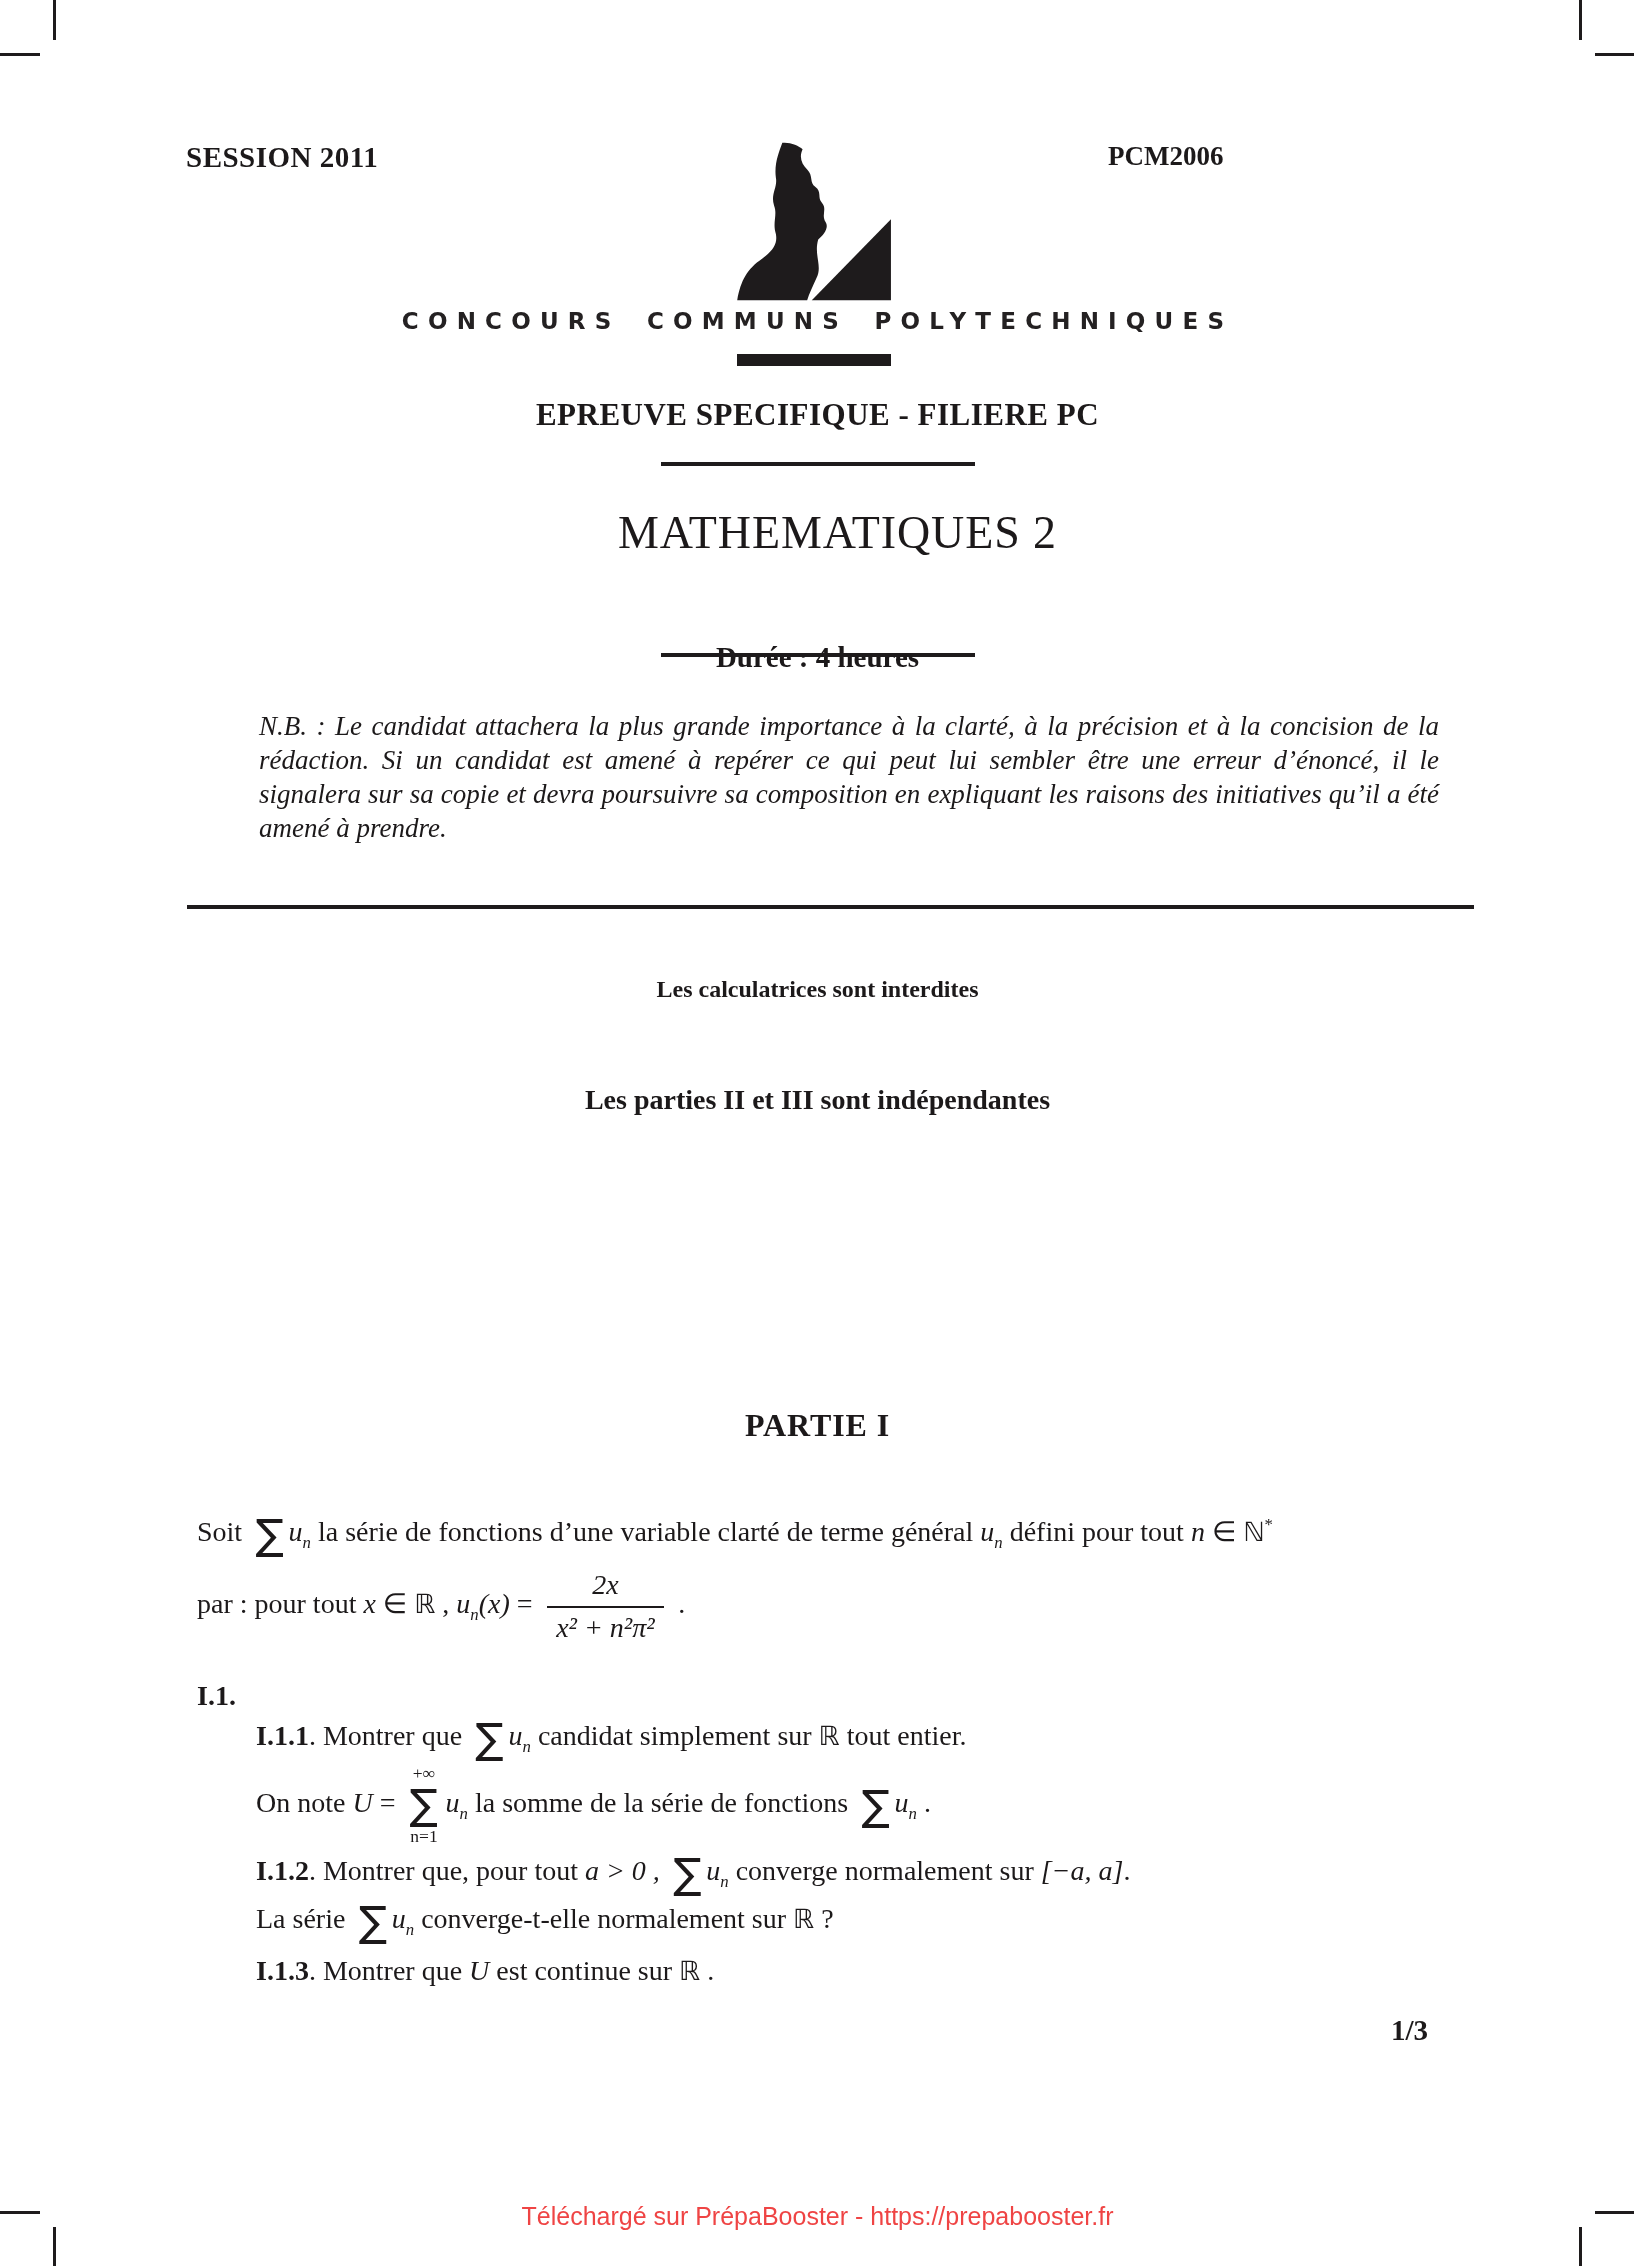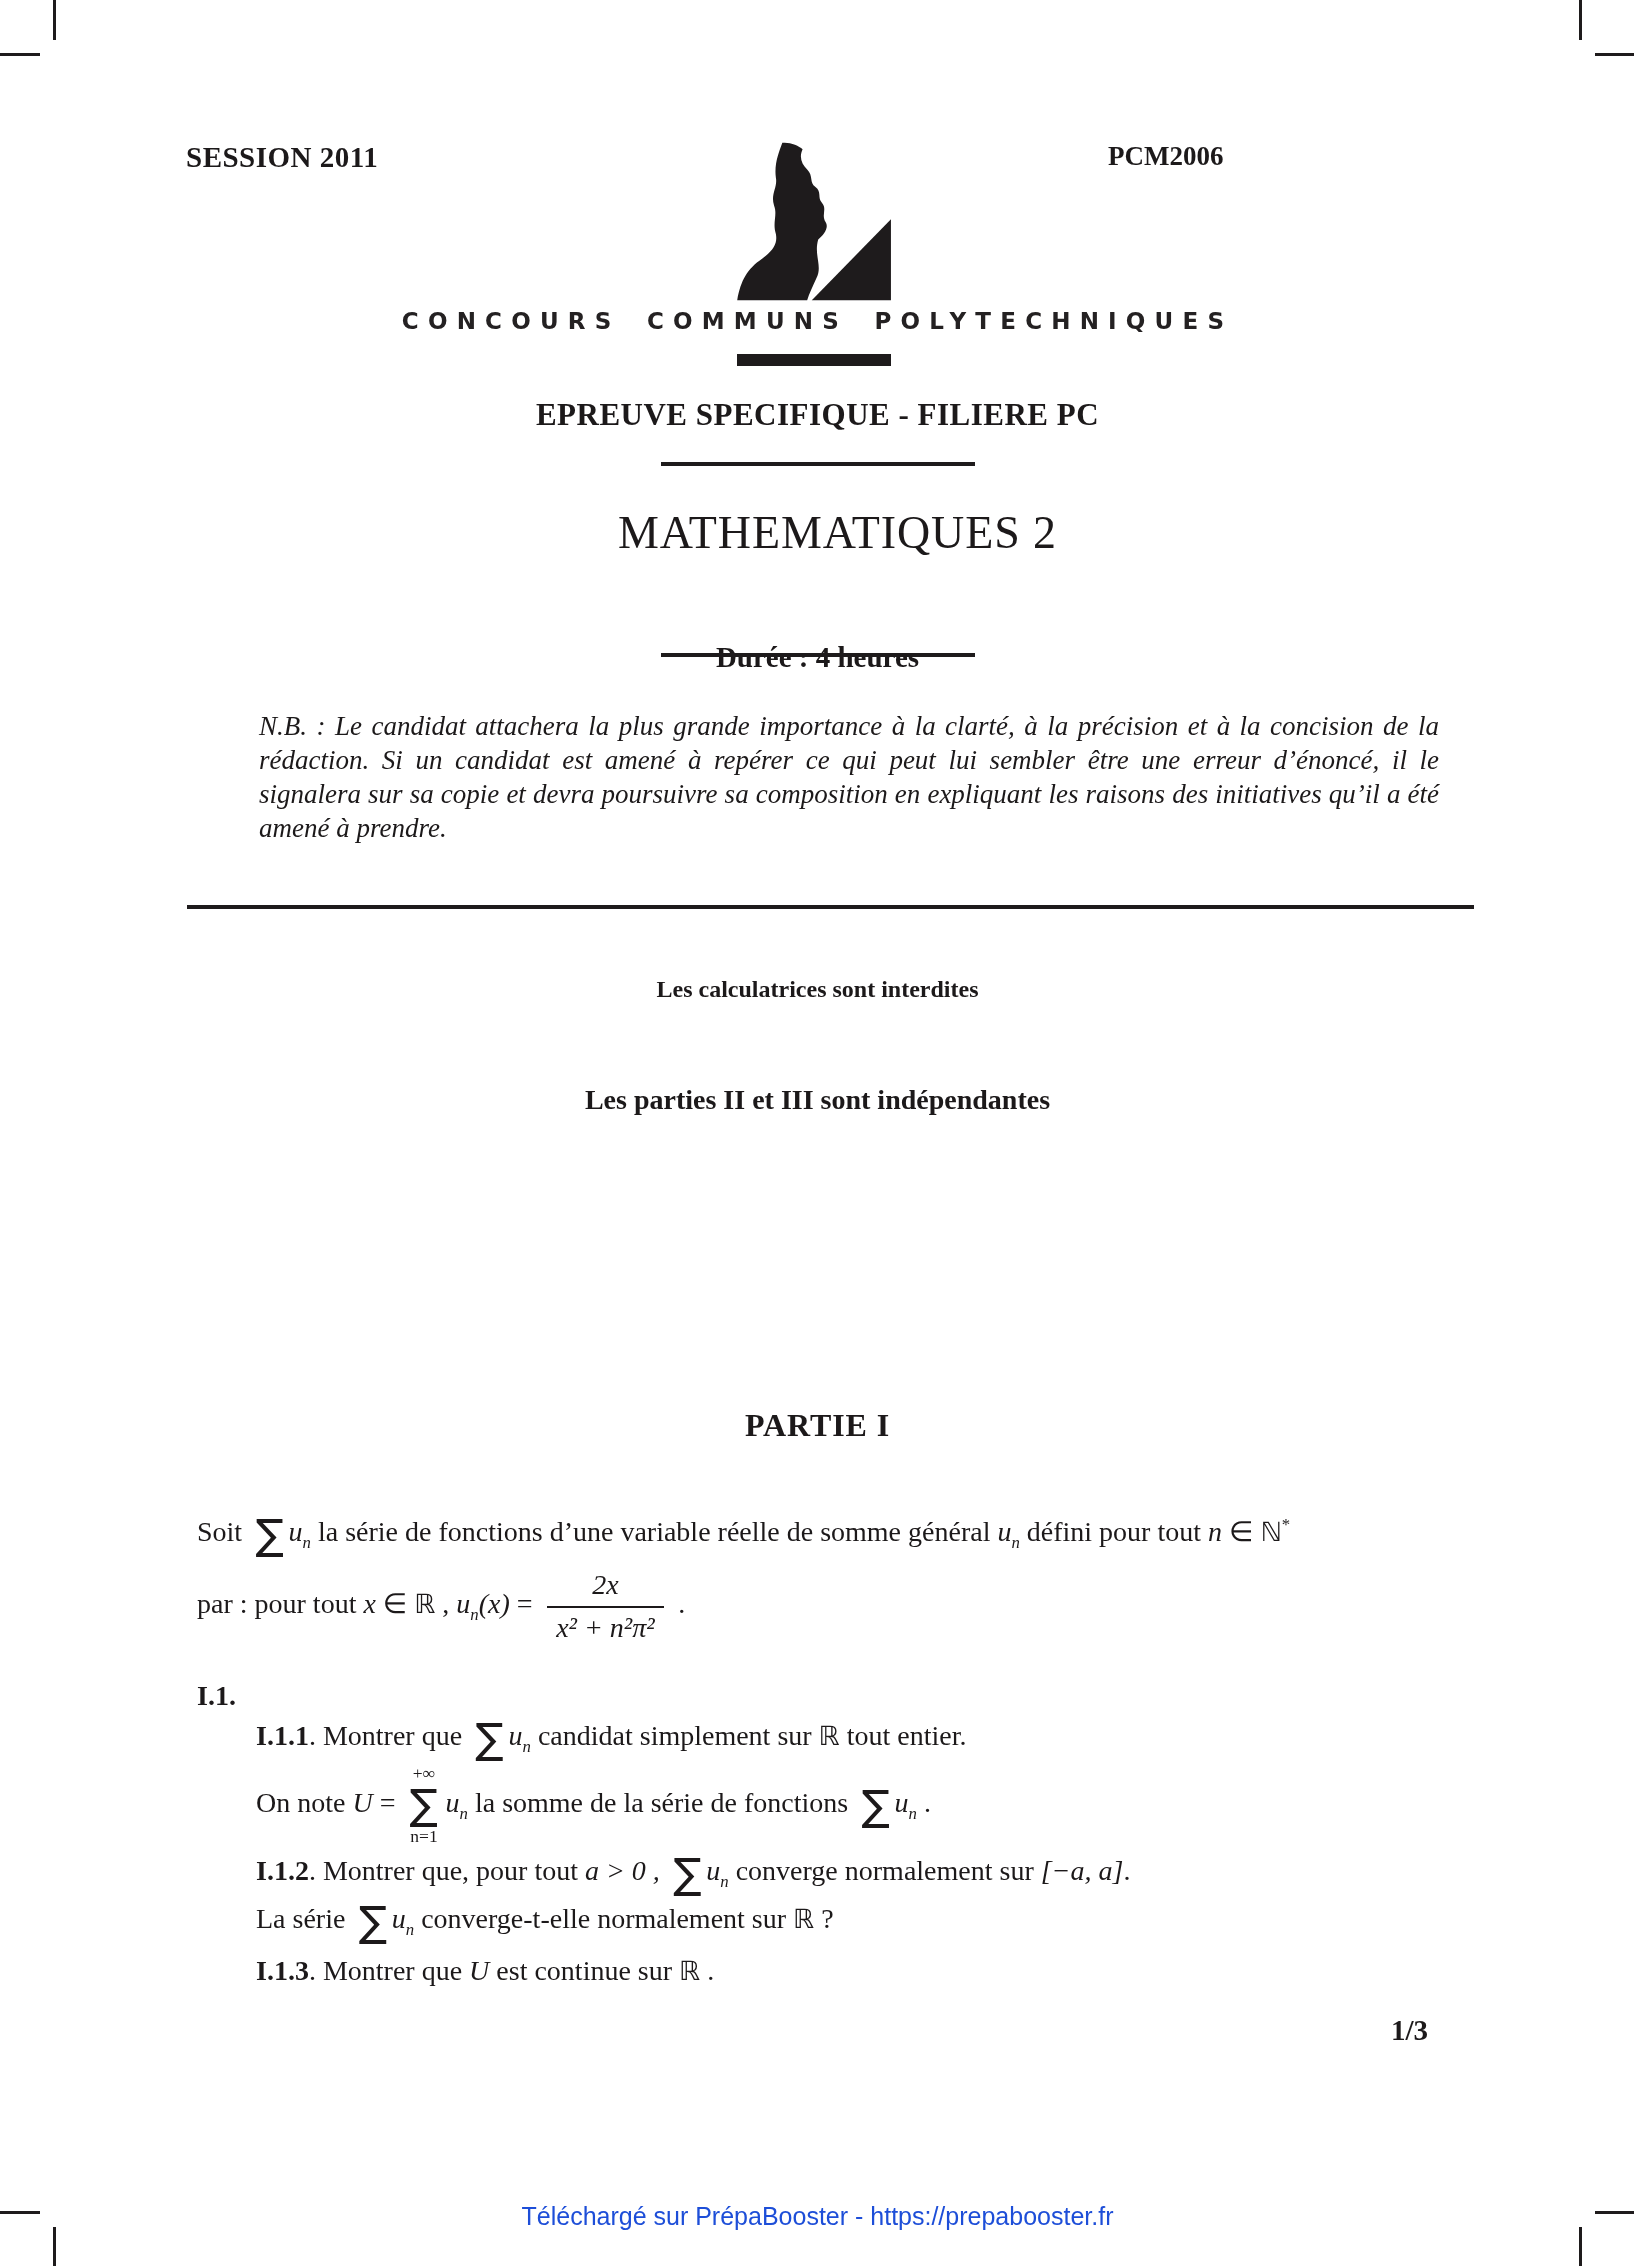--- a/index.html
+++ b/index.html
@@ -80,21 +80,21 @@
   .note{top:1765px;}
   .q112{top:1853px;}
   .serie{top:1901px;}
   .q113{top:1955px;}
 
   .pagenum{left:1108px;top:2014px;width:326px;text-align:left;font-size:29px;font-weight:bold;left:1391px;}
 
   .footer{
     top:2202px;
     font-family:"Liberation Sans", sans-serif;
-    font-size:25px;color:#1d4ed8;
+    font-size:25px;color:#ef4444;
   }
 </style>
 </head>
 <body>
 
 <div class="abs mark" style="left:53px;top:0;width:2.8px;height:40px;"></div>
 <div class="abs mark" style="left:0;top:53px;width:40px;height:2.8px;"></div>
 <div class="abs mark" style="left:1579px;top:0;width:2.8px;height:40px;"></div>
 <div class="abs mark" style="left:1595px;top:53px;width:40px;height:2.8px;"></div>
 <div class="abs mark" style="left:0;top:2211px;width:40px;height:2.8px;"></div>
@@ -134,21 +134,21 @@
 
 <div class="abs nb">N.B. : Le candidat attachera la plus grande importance à la clarté, à la précision et à la concision de la rédaction. Si un candidat est amené à repérer ce qui peut lui sembler être une erreur d’énoncé, il le signalera sur sa copie et devra poursuivre sa composition en expliquant les raisons des initiatives qu’il a été amené à prendre.</div>
 
 <div class="abs longrule"></div>
 
 <div class="abs ctr notice1">Les calculatrices sont interdites</div>
 <div class="abs ctr notice2">Les parties II et III sont indépendantes</div>
 
 <div class="abs ctr partie">PARTIE I</div>
 
-<div class="abs mline l1 intro1"><span>Soit </span><span class="bsig">∑</span><span class="mi"><span>u</span><sub>n</sub></span><span> la série de fonctions d’une variable réelle de somme général </span><span class="mi"><span>u</span><sub>n</sub></span><span> défini pour tout </span><span class="mi">n</span><span> ∈ </span><span class="bb">ℕ</span><sup style="font-style:normal;">*</sup></div>
+<div class="abs mline l1 intro1"><span>Soit </span><span class="bsig">∑</span><span class="mi"><span>u</span><sub>n</sub></span><span> la série de fonctions d’une variable clarté de terme général </span><span class="mi"><span>u</span><sub>n</sub></span><span> défini pour tout </span><span class="mi">n</span><span> ∈ </span><span class="bb">ℕ</span><sup style="font-style:normal;">*</sup></div>
 
 <div class="abs mline l1 intro2"><span>par :  pour tout </span><span class="mi">x</span><span> ∈ </span><span class="bb">ℝ</span><span> , </span><span class="mi"><span>u</span><sub>n</sub></span><span class="mi">(x)</span><span> = </span><span class="frac"><span class="num mi">2x</span><span class="den mi">x² + n²π²</span></span><span> .</span></div>
 
 <div class="abs mline l1 s11 b">I.1.</div>
 
 <div class="abs mline l2 q111"><span class="b">I.1.1</span><span>. Montrer que </span><span class="bsig">∑</span><span class="mi"><span>u</span><sub>n</sub></span><span> candidat simplement sur </span><span class="bb">ℝ</span><span> tout entier.</span></div>
 
 <div class="abs mline l2 note"><span>On note </span><span class="mi">U</span><span> = </span><span class="siglim">
       <span class="lim">+∞</span>
       <span class="sig">∑</span>

